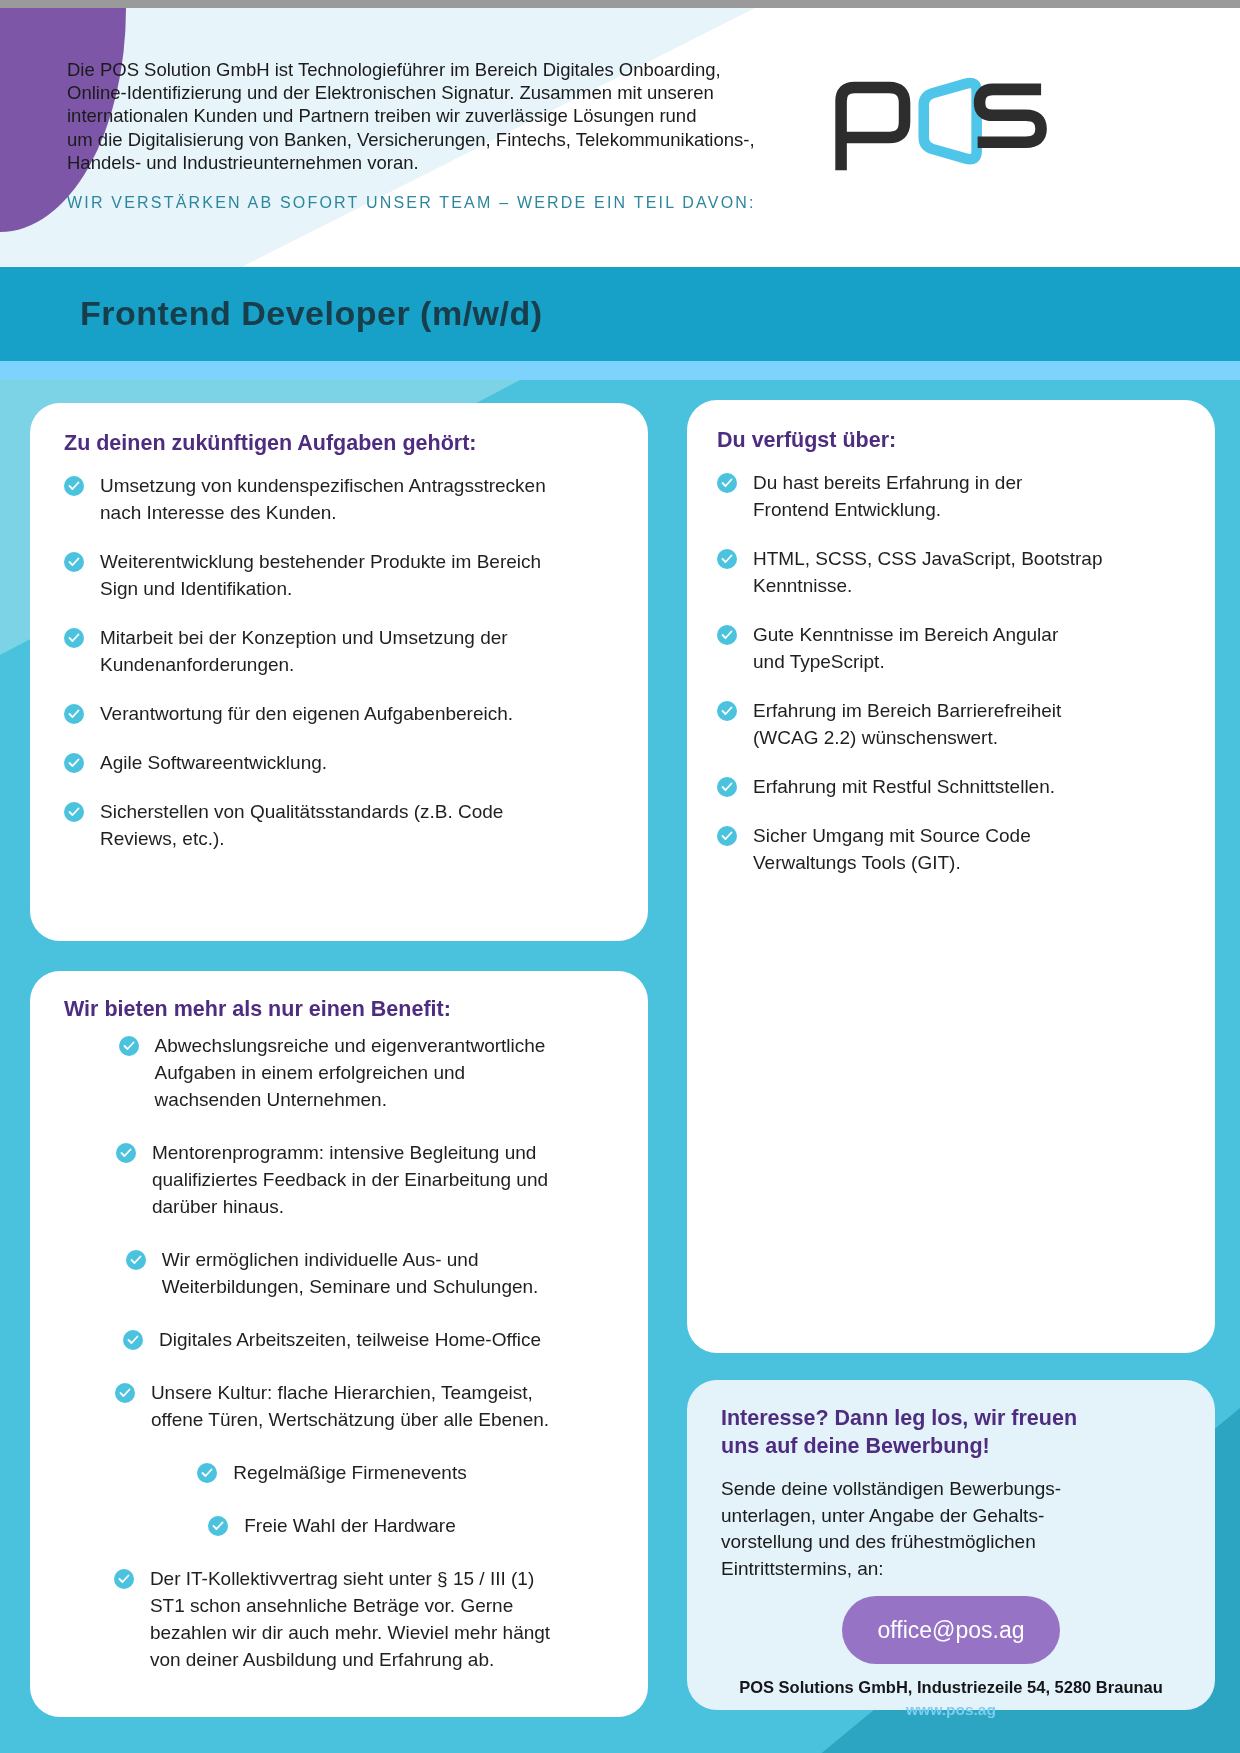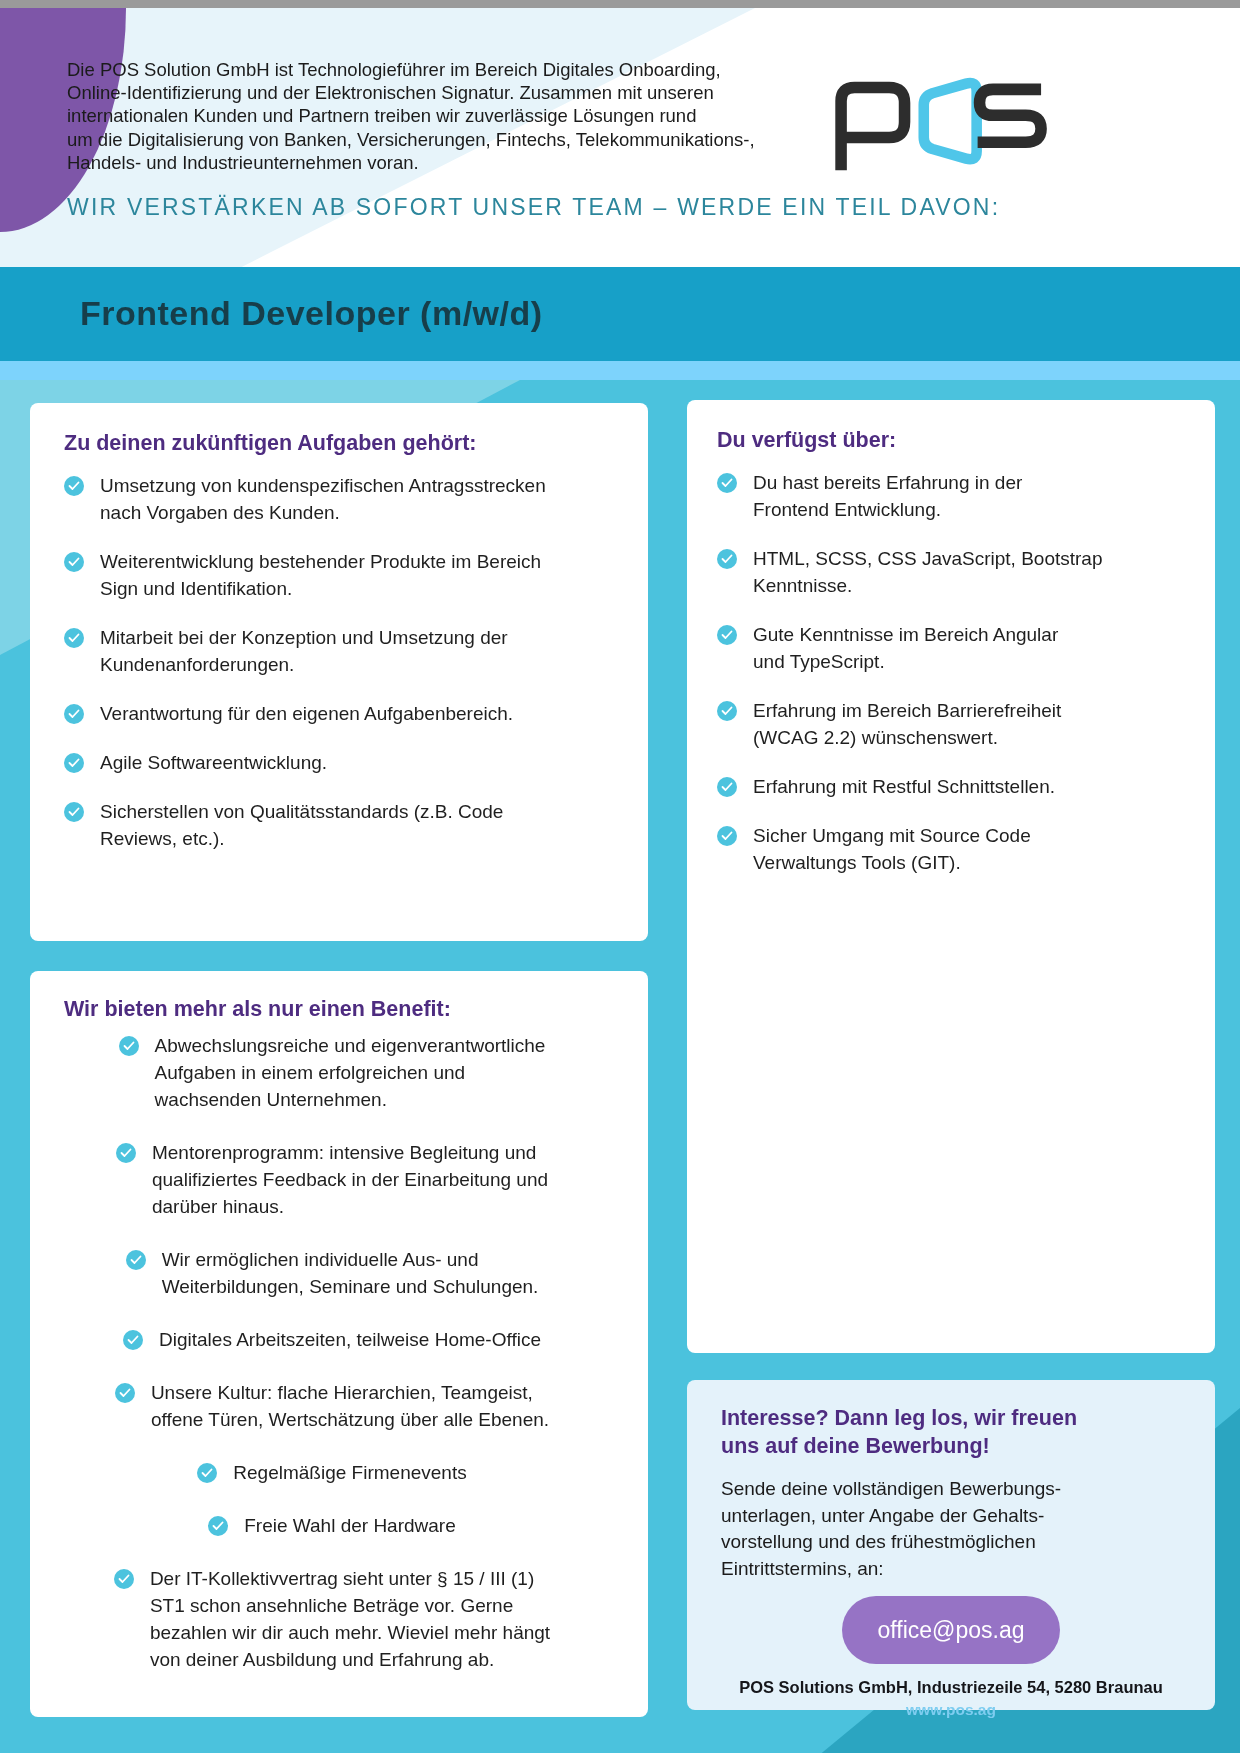--- a/index.html
+++ b/index.html
@@ -11,33 +11,33 @@
   
   .header{position:absolute;left:0;top:0;width:1240px;height:353px;background:#ffffff;}
   .hdr-tint{position:absolute;inset:0;background:#e7f4fa;
     clip-path:polygon(0 0,755px 0,55px 100%,0 100%);}
   .purple-corner{position:absolute;left:0;top:0;width:126px;height:224px;
     background:#7e56a8;border-bottom-right-radius:100% 100%;}
   .intro{position:absolute;left:67px;top:50px;width:780px;
     font-size:18.5px;line-height:23.2px;color:#1b1b1b;white-space:pre-line;}
   .logo{position:absolute;left:826px;top:66px;width:234px;height:100px;}
   .tagline{position:absolute;left:67px;top:186px;
-    font-size:23px;letter-spacing:2.2px;color:#2c869c;white-space:nowrap;}
+    font-size:16px;letter-spacing:2.2px;color:#2c869c;white-space:nowrap;}
   
   .titlebar{position:absolute;left:0;top:259px;width:1240px;height:94px;background:#17a0c8;}
   .titlebar h1{margin:0;padding:0 0 0 80px;line-height:92px;
     font-size:34px;font-weight:bold;color:#173e4a;letter-spacing:.5px;}
   
   .bg{position:absolute;left:0;top:372px;width:1240px;height:1381px;background:#4bc2dd;}
   .bg-light{position:absolute;inset:0;background:#7dd3e6;
     clip-path:polygon(0 0,520px 0,0 275px);}
   .bg-dark{position:absolute;inset:0;background:#2ba5c1;
     clip-path:polygon(1240px 1028px,1240px 1381px,812px 1381px);}
   
-  .card{position:absolute;background:#ffffff;border-radius:8px;box-sizing:border-box;}
+  .card{position:absolute;background:#ffffff;border-radius:30px;box-sizing:border-box;}
   .card-tasks{left:30px;top:395px;width:618px;height:538px;padding:28px 34px 0 34px;}
   .card-skills{left:687px;top:392px;width:528px;height:953px;padding:28px 30px 0 30px;}
   .card-benefits{left:30px;top:963px;width:618px;height:746px;padding:26px 48px 0 34px;}
   .card-apply{left:687px;top:1372px;width:528px;height:330px;background:#e4f2fa;
     padding:24px 34px 0 34px;}
   .card h2{margin:0 0 16px 0;font-size:21.5px;font-weight:bold;color:#4e2c80;}
   .card-benefits h2{margin-bottom:10px;}
   .card ul{list-style:none;margin:0;padding:0;}
   .card li{display:flex;align-items:flex-start;gap:16px;margin:0 0 22px 0;}
   .card-benefits li{margin-bottom:26px;justify-content:center;}
@@ -89,21 +89,21 @@
     <h2>Zu deinen zukünftigen Aufgaben gehört:</h2>
     <ul>
 
         <li class="item">
           <span class="bullet">
             <svg width="12" height="10" viewBox="0 0 12 10">
               <polyline points="1.5,5 4.5,8 10.5,1.5" fill="none" stroke="#ffffff" stroke-width="1.8" stroke-linecap="round" stroke-linejoin="round"></polyline>
             </svg>
           </span>
           <span class="item-text">Umsetzung von kundenspezifischen Antragsstrecken
-nach Vorgaben des Kunden.</span>
+nach Interesse des Kunden.</span>
         </li>
 
         <li class="item">
           <span class="bullet">
             <svg width="12" height="10" viewBox="0 0 12 10">
               <polyline points="1.5,5 4.5,8 10.5,1.5" fill="none" stroke="#ffffff" stroke-width="1.8" stroke-linecap="round" stroke-linejoin="round"></polyline>
             </svg>
           </span>
           <span class="item-text">Weiterentwicklung bestehender Produkte im Bereich
 Sign und Identifikation.</span>

